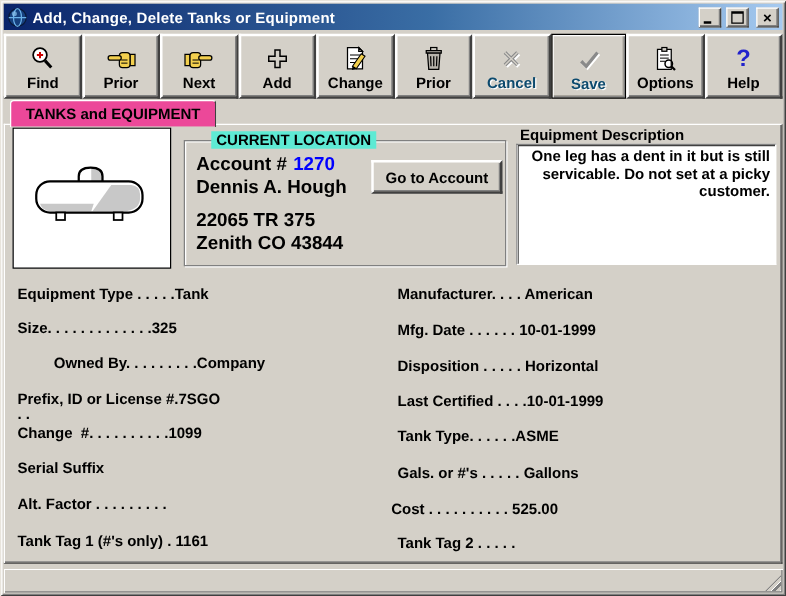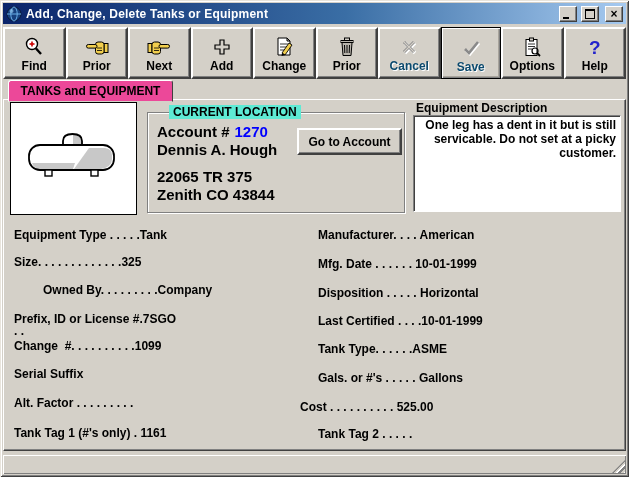--- a/index.html
+++ b/index.html
@@ -293,20 +293,20 @@
   <div class="frow" style="left:14px;top:368px;"><span>Serial Suffix</span><span></span></div>
   <div class="frow" style="left:14px;top:397px;"><span>Alt. Factor . . . . . . . . .</span><span></span></div>
   <div class="frow" style="left:14px;top:427px;"><span>Tank Tag 1 (#'s only) . </span><span>1161</span></div>
 
   <div class="frow" style="left:318px;top:229px;"><span>Manufacturer. . . . </span><span>American</span></div>
   <div class="frow" style="left:318px;top:258px;"><span>Mfg. Date . . . . . . </span><span>10-01-1999</span></div>
   <div class="frow" style="left:318px;top:287px;"><span>Disposition . . . . . </span><span>Horizontal</span></div>
   <div class="frow" style="left:318px;top:315px;"><span>Last Certified . . . .</span><span>10-01-1999</span></div>
   <div class="frow" style="left:318px;top:343px;"><span>Tank Type. . . . . .</span><span>ASME</span></div>
   <div class="frow" style="left:318px;top:372px;"><span>Gals. or #'s . . . . . </span><span>Gallons</span></div>
-  <div class="frow" style="left:300px;top:401px;text-align:center;"><span>Cost . . . . . . . . . . </span><span>525.00</span></div>
+  <div class="frow" style="left:313px;top:401px;text-align:center;"><span>Cost . . . . . . . . . . </span><span>525.00</span></div>
   <div class="frow" style="left:318px;top:428px;"><span>Tank Tag 2 . . . . .</span><span></span></div>
 
   <div class="statusbar">
     <div class="grip"></div>
   </div>
 
 </div>
 
 </body></html>

